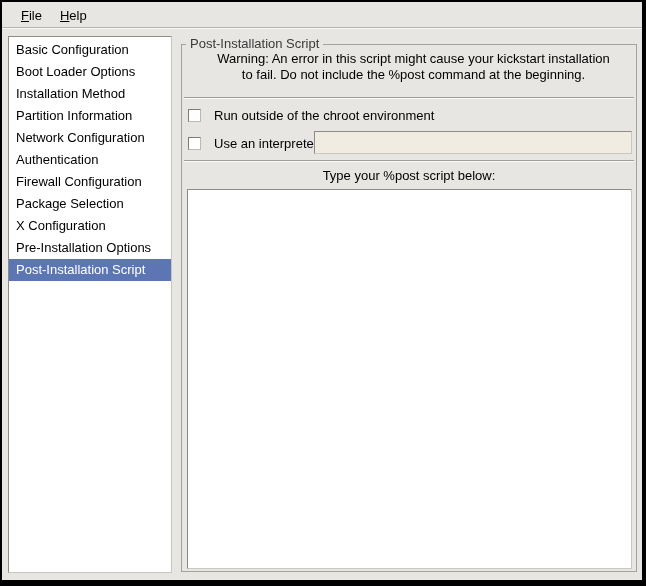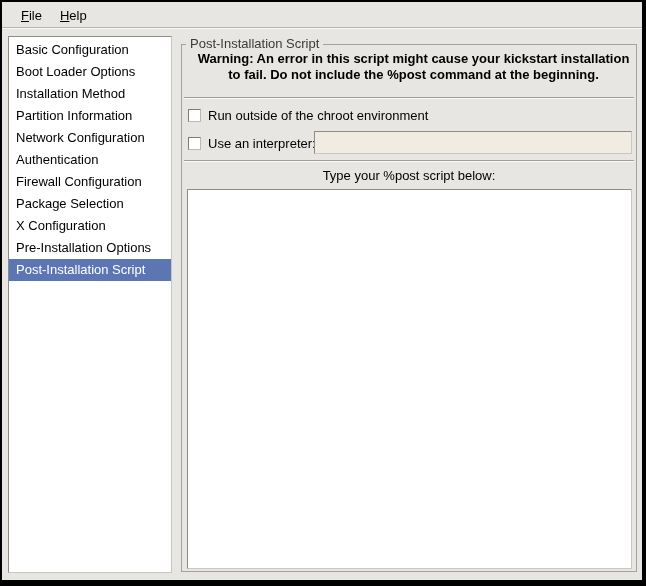--- a/index.html
+++ b/index.html
@@ -58,32 +58,32 @@
   }
   .frame-title {
     position: absolute; top: -9px; left: 4px;
     background: #e8e6e3;
     padding: 0 4px;
     color: #3a3a3a;
     white-space: nowrap;
   }
   .warning {
     position: absolute; top: 6px; left: 9px; right: 0;
-    text-align: center; line-height: 16px; font-weight: bold;
+    text-align: center; line-height: 16px;
   }
   .separator {
     position: absolute; left: 2px; right: 2px; height: 2px;
     border-top: 1px solid #a19e99;
     border-bottom: 1px solid #fbfaf8;
   }
   .sep-warning { top: 52px; }
   .sep-script  { top: 115px; }
   .chk-row {
     position: absolute; left: 6px; right: 6px;
-    display: flex; align-items: center; gap: 7px;
+    display: flex; align-items: center; gap: 13px;
     height: 20px; cursor: default;
   }
   .chk-row-1 { top: 60px; }
   .chk-row-2 { top: 86px; height: 24px; }
   .checkbox {
     width: 13px; height: 13px;
     background: #fff;
     border: 1px solid #7e7b76;
     border-bottom-color: #bcb9b4;
     border-right-color: #bcb9b4;

